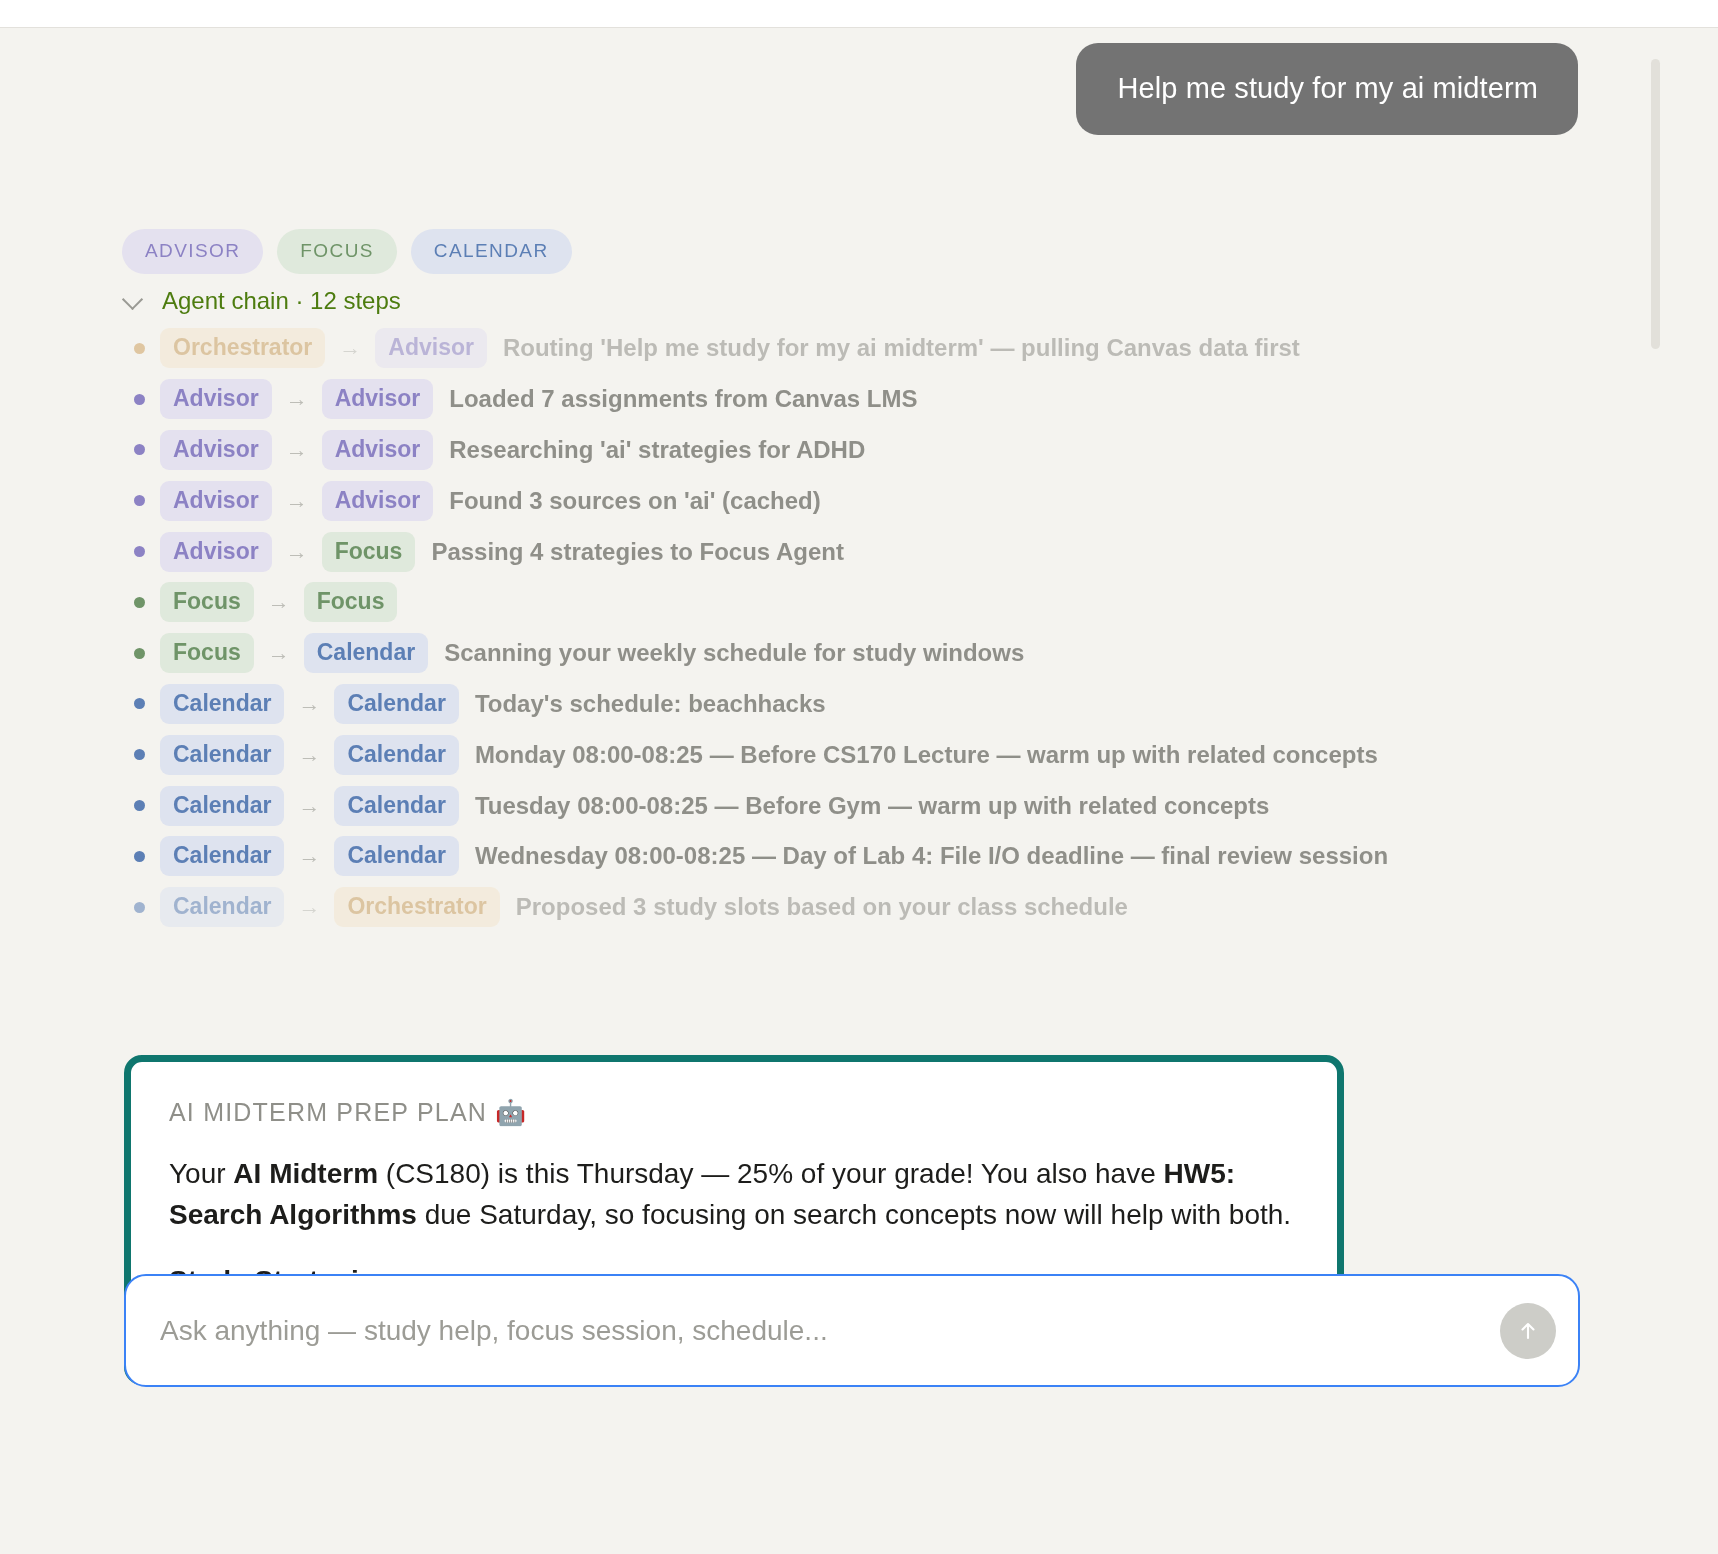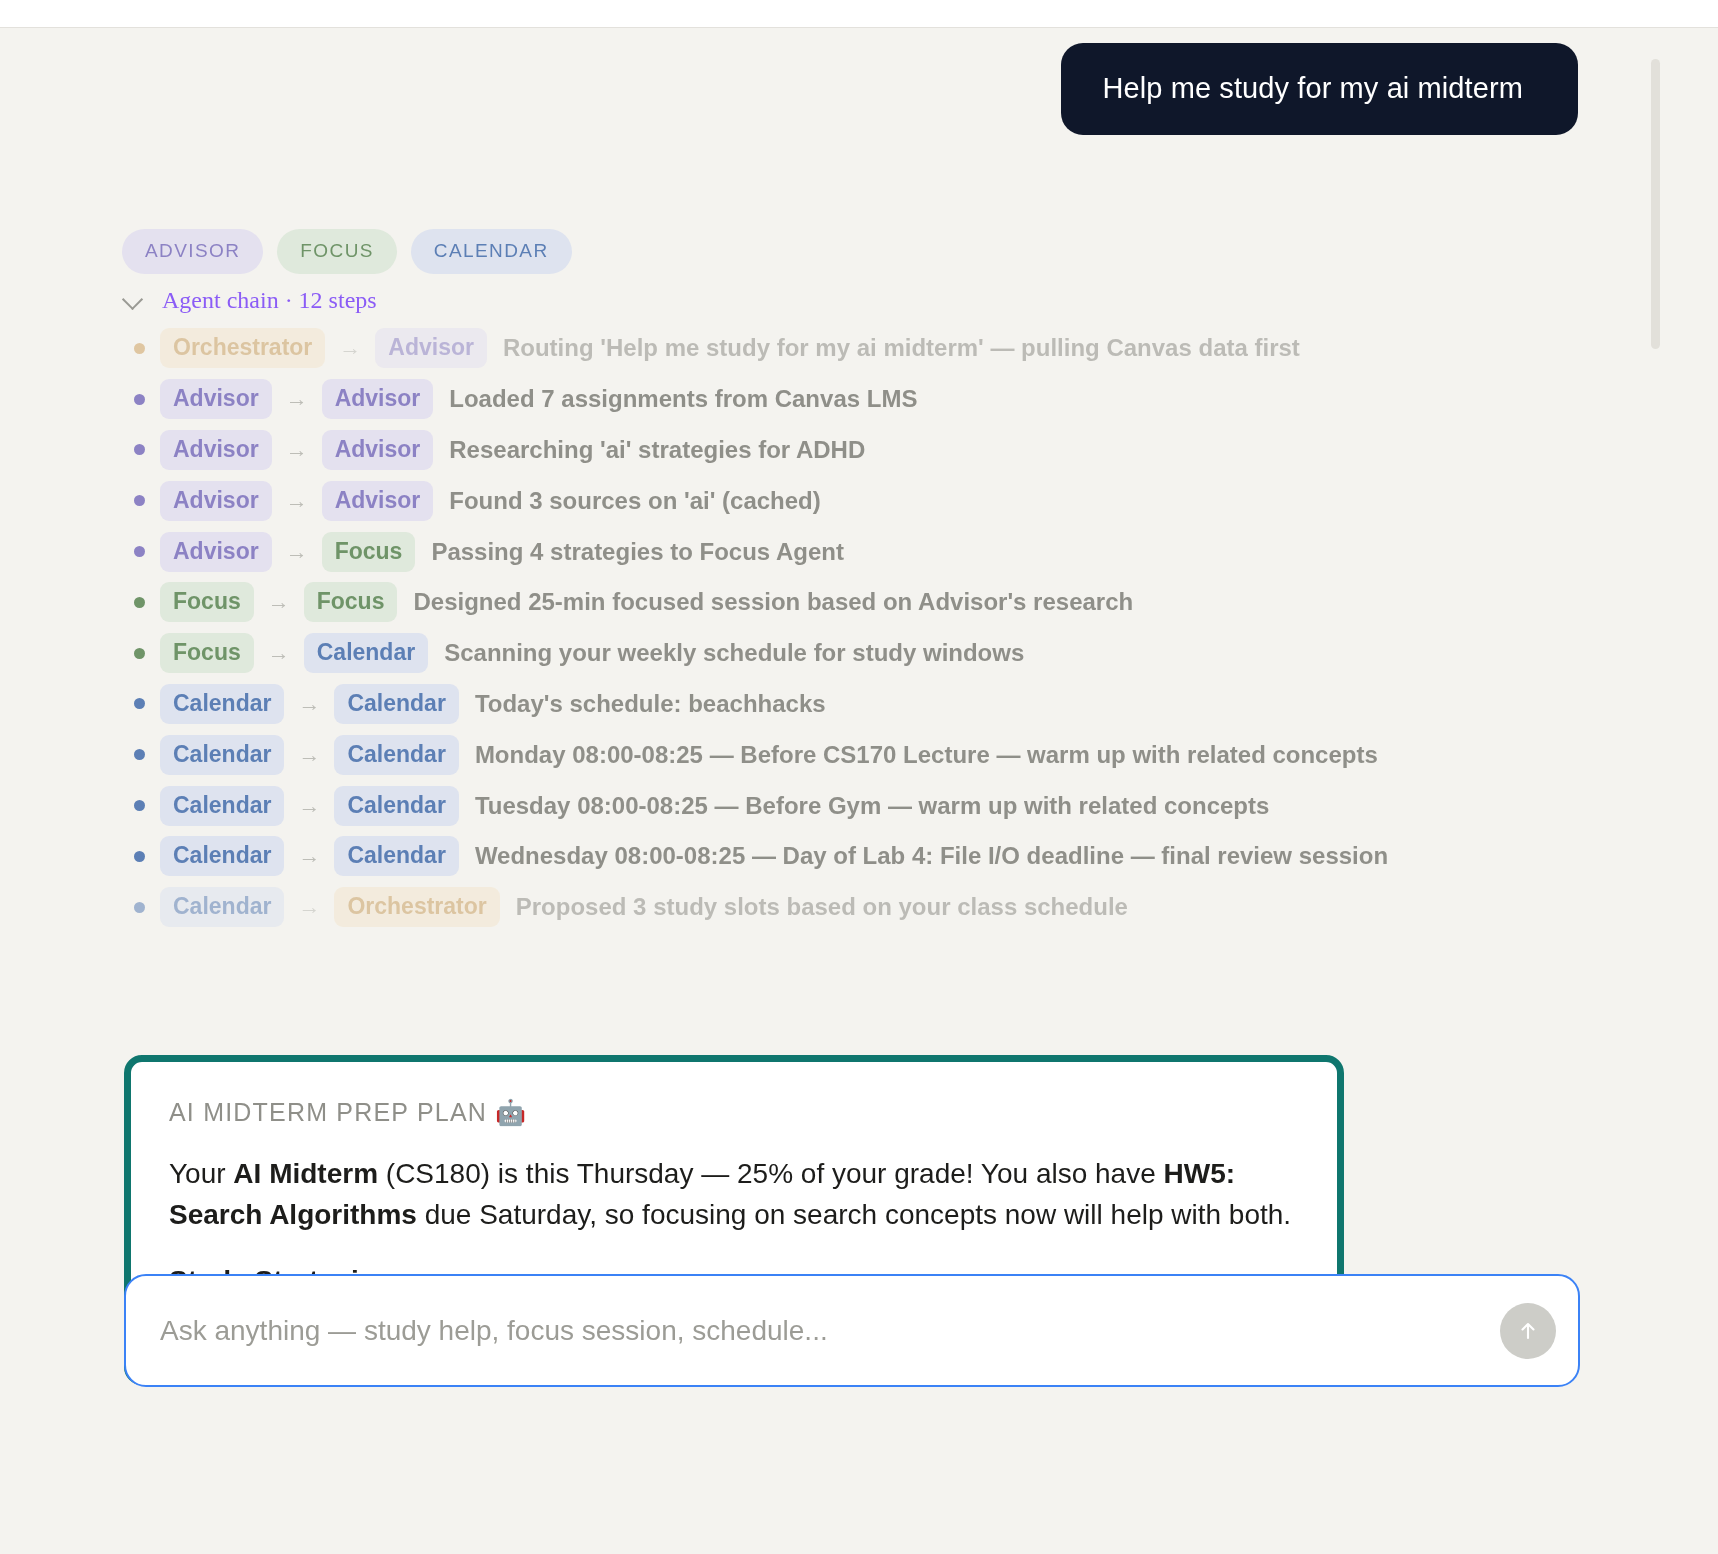--- a/index.html
+++ b/index.html
@@ -60,24 +60,24 @@
   
   .msg-row {
     position: absolute;
     top: 14px;
     left: 0;
     width: 1578px;
     display: flex;
     justify-content: flex-end;
   }
   .user-bubble {
-    background: #0f172a;
+    background: #737373;
     color: #ffffff;
     border-radius: 22px;
-    padding: 27px 55px 29px 42px;
+    padding: 27px 40px 29px 42px;
     font-size: 29px;
     line-height: 1.25;
     max-width: 900px;
     letter-spacing: 0.1px;
   }
 
   
   .agent-badges {
     position: absolute;
     top: 200px;
@@ -97,23 +97,22 @@
   .agent-badge.calendar { background: #dee3ef; color: #5c7fb5; }
 
   
   .chain-toggle {
     position: absolute;
     top: 258px;
     left: 122px;
     display: flex;
     align-items: center;
     gap: 18px;
-    color: #8b5cf6;
+    color: #4d7c0f;
     font-size: 24px;
-    font-family: Liberation Serif, serif;
   }
   .chevron {
     display: inline-block;
     width: 22px; height: 22px;
     position: relative;
     top: -2px;
   }
   .chevron::before {
     content: "";
     position: absolute;
@@ -318,21 +317,20 @@
           <span class="pill advisor">Advisor</span>
           <span class="arrow">→</span>
           <span class="pill focus">Focus</span>
           <span class="chain-note">Passing 4 strategies to Focus Agent</span>
         </div>
         <div class="chain-row">
           <span class="dot focus"></span>
           <span class="pill focus">Focus</span>
           <span class="arrow">→</span>
           <span class="pill focus">Focus</span>
-          <span class="chain-note">Designed 25-min focused session based on Advisor's research</span>
         </div>
         <div class="chain-row">
           <span class="dot focus"></span>
           <span class="pill focus">Focus</span>
           <span class="arrow">→</span>
           <span class="pill calendar">Calendar</span>
           <span class="chain-note">Scanning your weekly schedule for study windows</span>
         </div>
         <div class="chain-row">
           <span class="dot calendar"></span>

